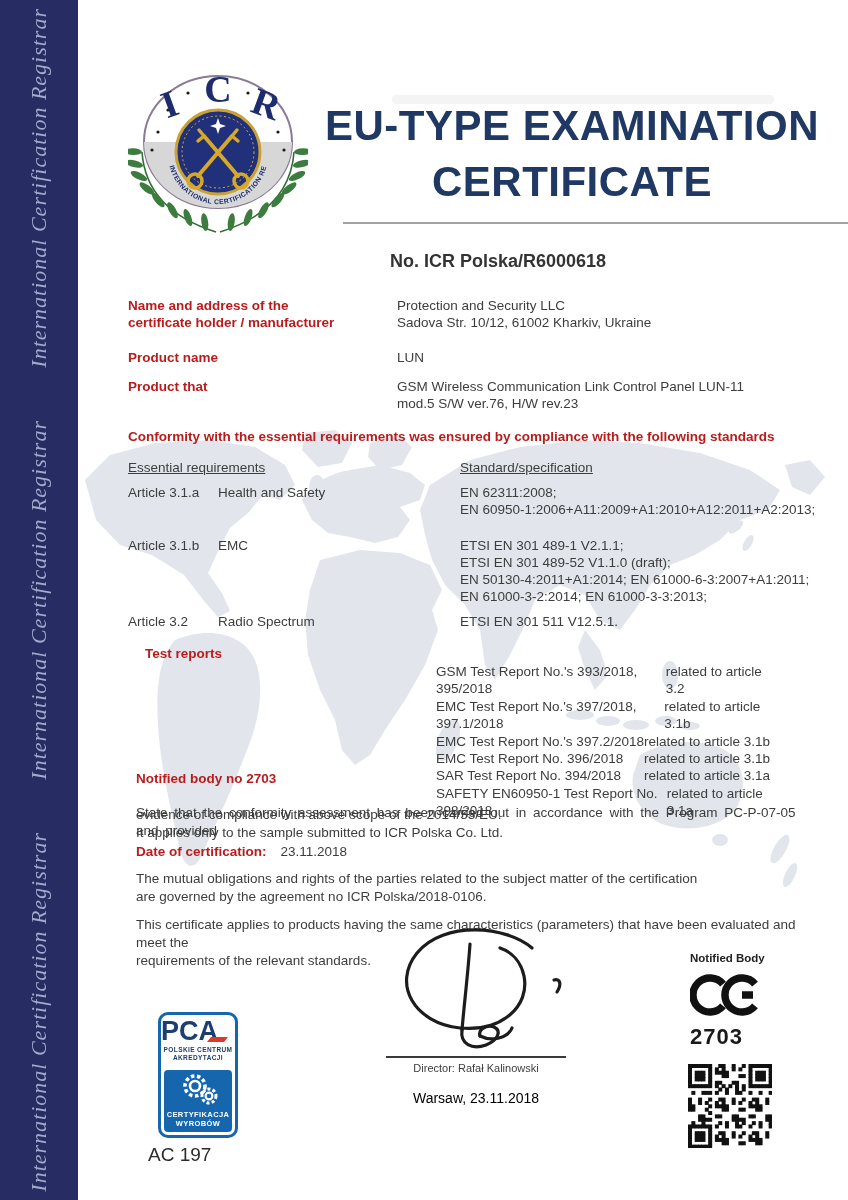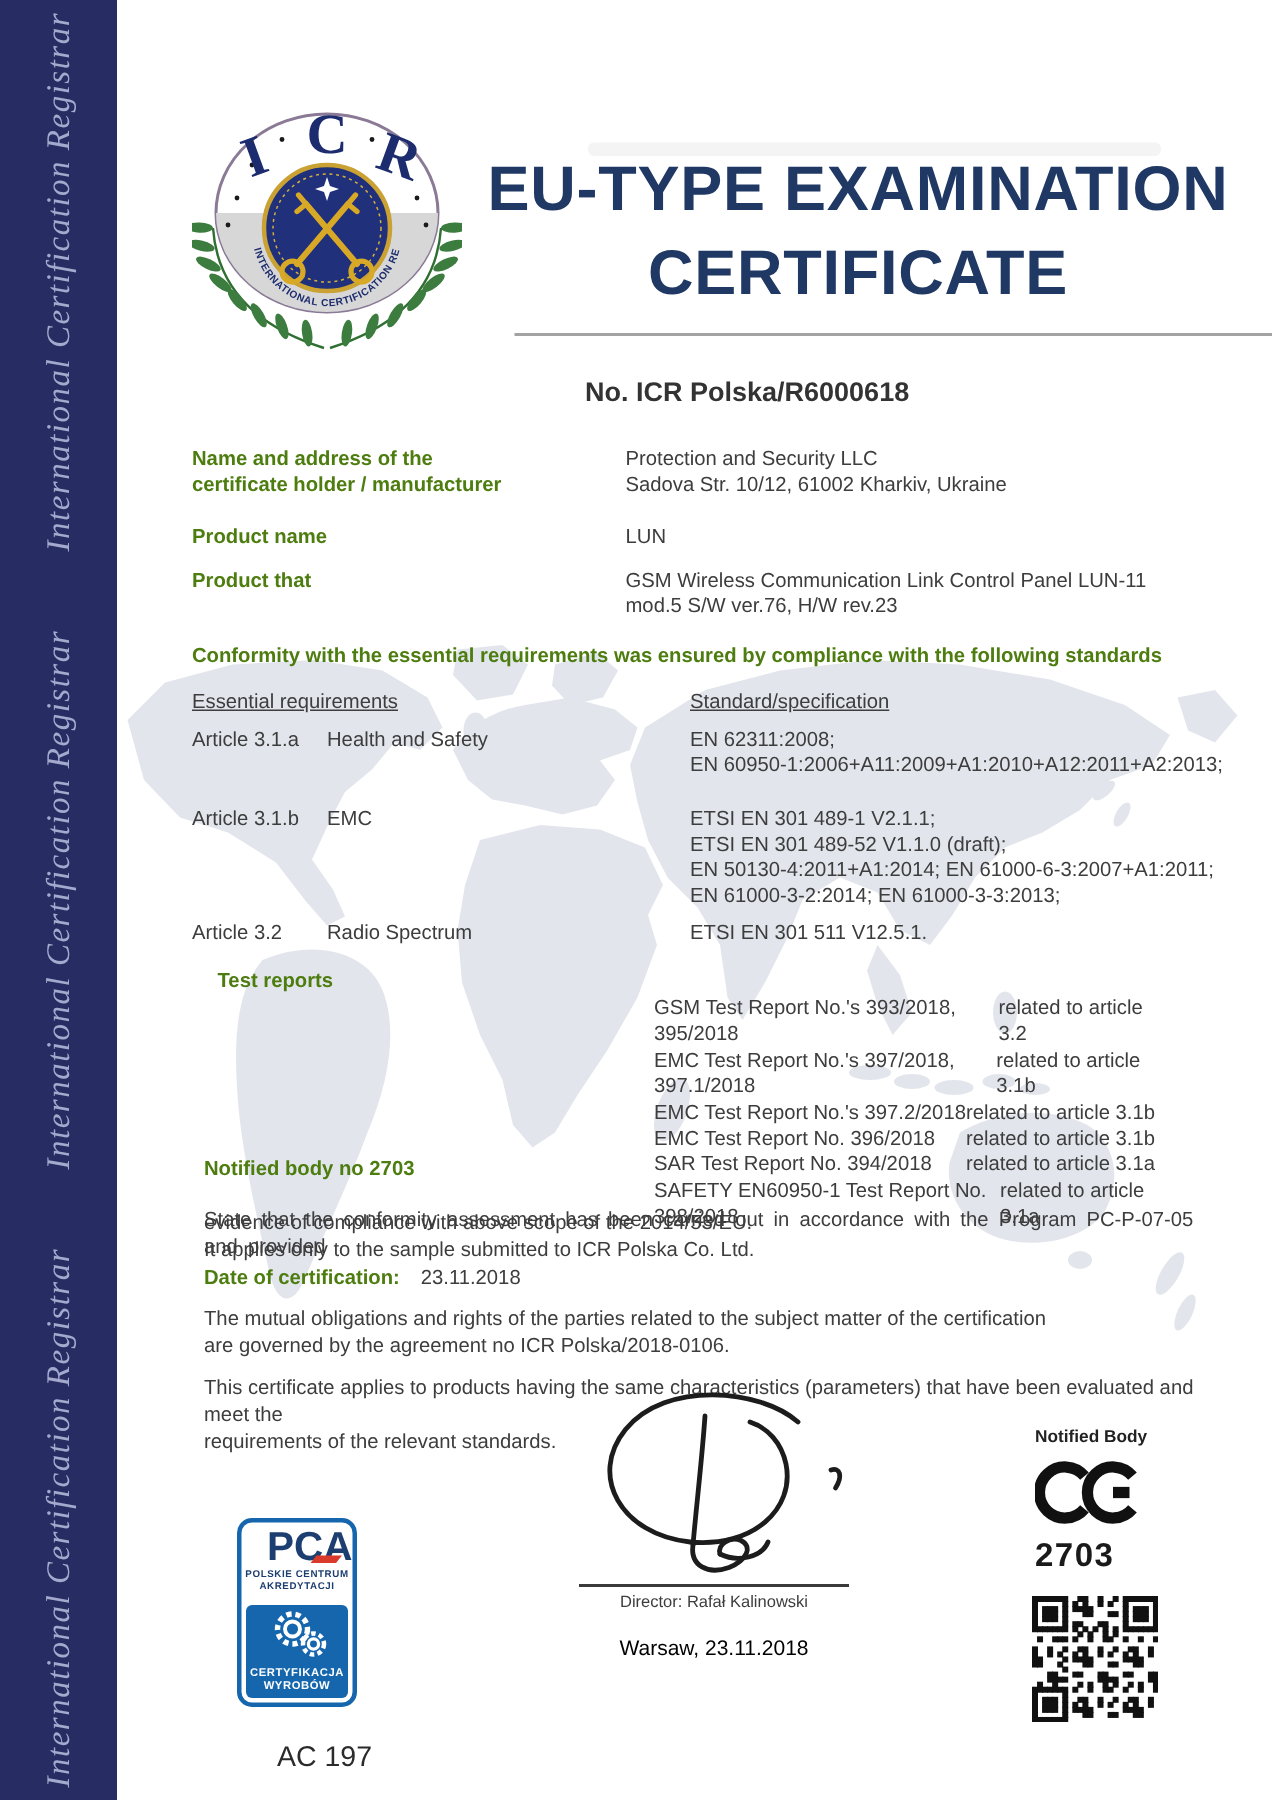--- a/index.html
+++ b/index.html
@@ -2,21 +2,21 @@
 <html><head>
 <meta charset="utf-8">
 <style>
   html,body{margin:0;padding:0;}
   body{
     width:848px;height:1200px;position:relative;background:#ffffff;
     font-family:"Liberation Sans",sans-serif;color:#3d3d3d;overflow:hidden;
   }
   .abs{position:absolute;}
   .t{position:absolute;white-space:pre-line;font-size:13.5px;line-height:17px;}
-  .bold{font-weight:bold;color:#4d7c0f;}
+  .bold{font-weight:bold;color:#b91c1c;}
   
   .sidebar{
     position:absolute;left:0;top:0;width:78px;height:1200px;background:#272c63;
     display:flex;flex-direction:column;justify-content:space-between;align-items:center;
     padding:8px 0;box-sizing:border-box;
   }
   .sidebar .vtext{
     writing-mode:vertical-rl;transform:rotate(180deg);
     font-family:"Liberation Serif",serif;font-style:italic;
     font-size:22px;color:#a4aacd;letter-spacing:1px;white-space:nowrap;
@@ -24,48 +24,48 @@
   
   .title{
     position:absolute;left:296px;top:98px;width:552px;text-align:center;
     color:#1f3864;font-weight:bold;font-size:42px;line-height:56px;letter-spacing:.5px;
   }
   .title-rule{position:absolute;left:343px;top:222px;width:505px;height:2px;background:#a3a3a3;}
   .scan-artifact{position:absolute;left:392px;top:95px;width:382px;height:9px;background:#f4f4f4;border-radius:4px;}
   .cert-no{position:absolute;left:390px;top:251px;font-size:18px;font-weight:bold;color:#333;}
   
   .lbl{left:128px;width:262px;}
-  .val{left:397px;width:420px;margin-left:20px;}
+  .val{left:397px;width:420px;}
   
   .underline{text-decoration:underline;}
   
   .reports{position:absolute;left:408px;top:663px;width:362px;}
   .report-row{display:flex;justify-content:space-between;font-size:13.5px;line-height:17.4px;margin-left:28px;}
   
   .sig-line{position:absolute;left:386px;top:1056px;width:180px;height:2px;background:#3a3a3a;}
   .director{position:absolute;left:366px;top:1062px;width:220px;text-align:center;font-size:11px;color:#3d3d3d;}
   .place{position:absolute;left:366px;top:1090px;width:220px;text-align:center;font-size:14px;color:#000000;}
   
   .nb-label{position:absolute;left:690px;top:952px;font-size:11.5px;font-weight:bold;color:#222;}
   .nb-number{position:absolute;left:690px;top:1024px;font-size:22px;font-weight:bold;color:#1a1a1a;letter-spacing:1px;}
   
   .pca-box{
     position:absolute;left:158px;top:1012px;width:80px;height:126px;background:#fff;
     border:3px solid #1566ad;border-radius:10px;box-sizing:border-box;overflow:hidden;
   }
-  .pca-name{position:relative;text-align:right;margin-top:2px;font-size:27px;font-weight:bold;color:#1d3e70;font-family:"Liberation Sans",sans-serif;line-height:28px;}
+  .pca-name{position:relative;text-align:left;margin-top:2px;font-size:27px;font-weight:bold;color:#1d3e70;font-family:"Liberation Sans",sans-serif;line-height:28px;}
   .pca-red{position:absolute;right:9px;top:20px;width:17px;height:5px;background:#d93a2b;transform:skewX(-38deg);}
   .pca-small{margin-top:1px;text-align:center;font-size:6.5px;font-weight:bold;color:#1d3e70;letter-spacing:.4px;line-height:8px;}
   .pca-blue{
     position:absolute;left:3px;right:3px;bottom:3px;height:62px;background:#1566ad;border-radius:4px;
     display:flex;flex-direction:column;align-items:center;justify-content:flex-end;padding-bottom:4px;box-sizing:border-box;
   }
   .pca-cert{color:#fff;font-size:7.5px;font-weight:bold;letter-spacing:.4px;line-height:9px;text-align:center;}
   .pca-gears{position:absolute;top:2px;left:0;right:0;margin:auto;}
-  .ac-code{position:absolute;left:148px;top:1144px;width:100px;text-align:right;font-size:19px;color:#2b2b2b;margin-top:17px;}
+  .ac-code{position:absolute;left:148px;top:1144px;width:100px;text-align:left;font-size:19px;color:#2b2b2b;}
   
   .just{word-spacing:3px;margin-top:16px;}
 </style>
 </head>
 <body>
 
 <div class="sidebar">
   <span class="vtext">International Certification Registrar</span>
   <span class="vtext">International Certification Registrar</span>
   <span class="vtext">International Certification Registrar</span>

